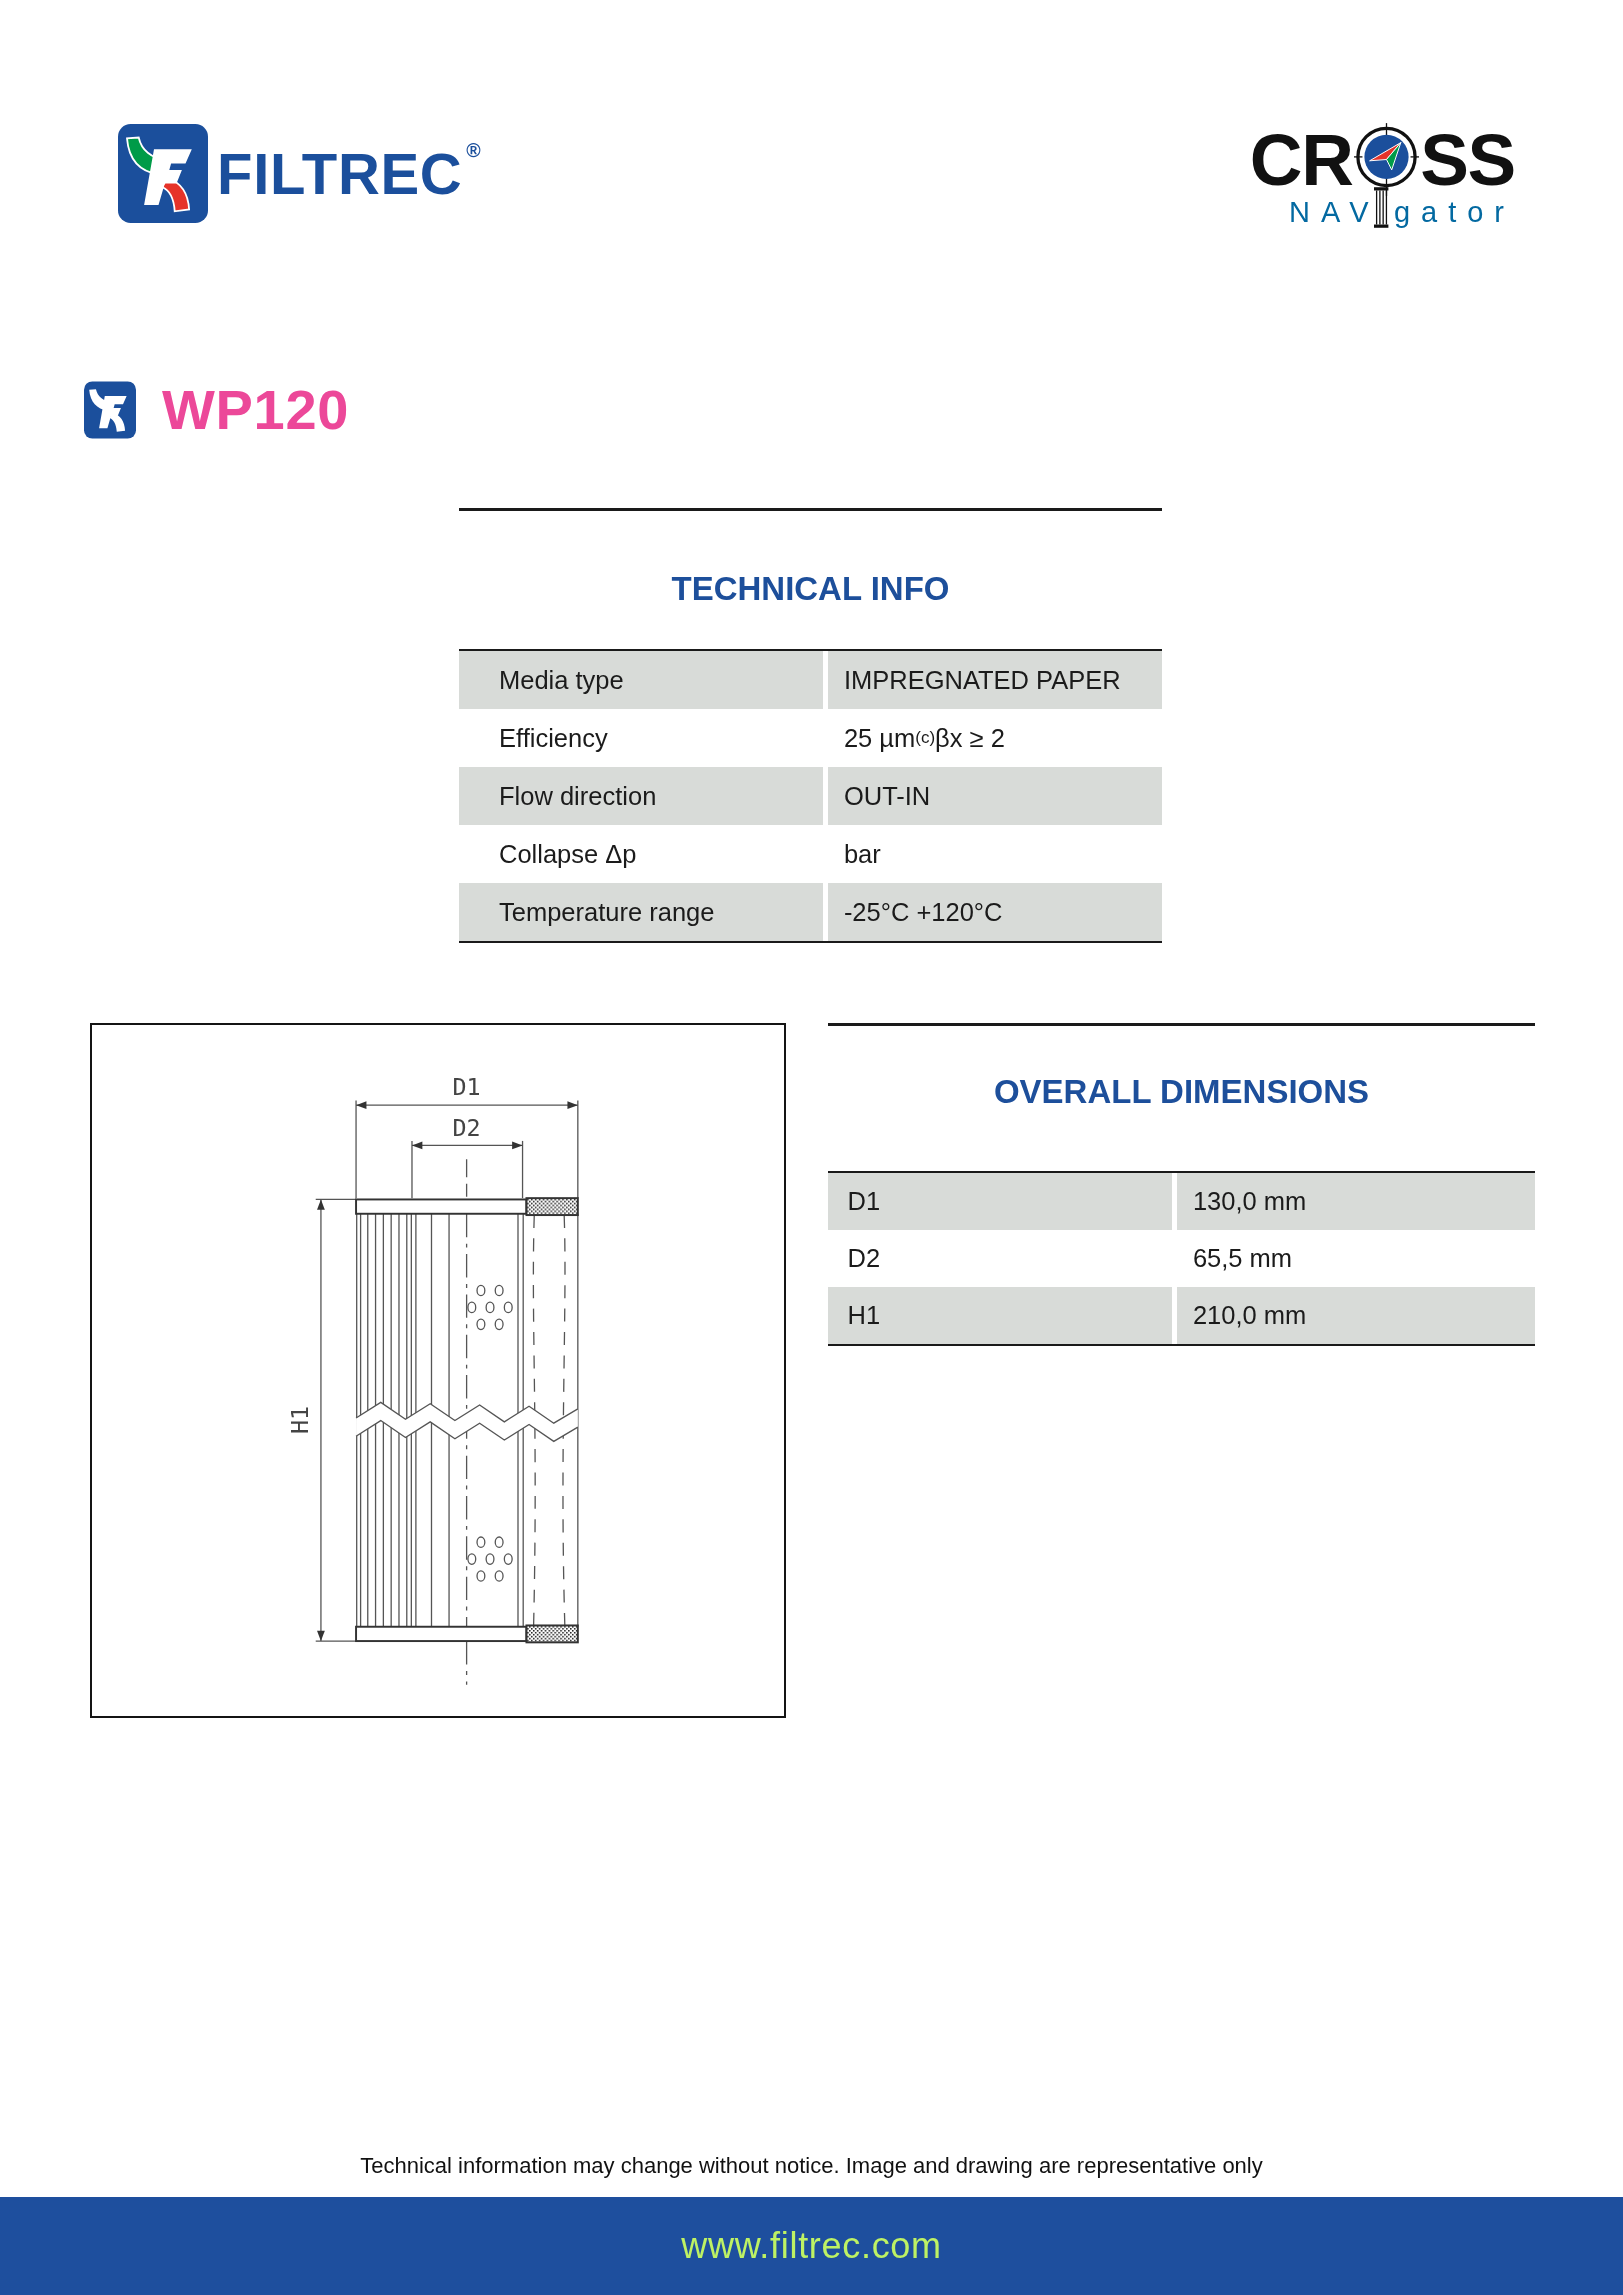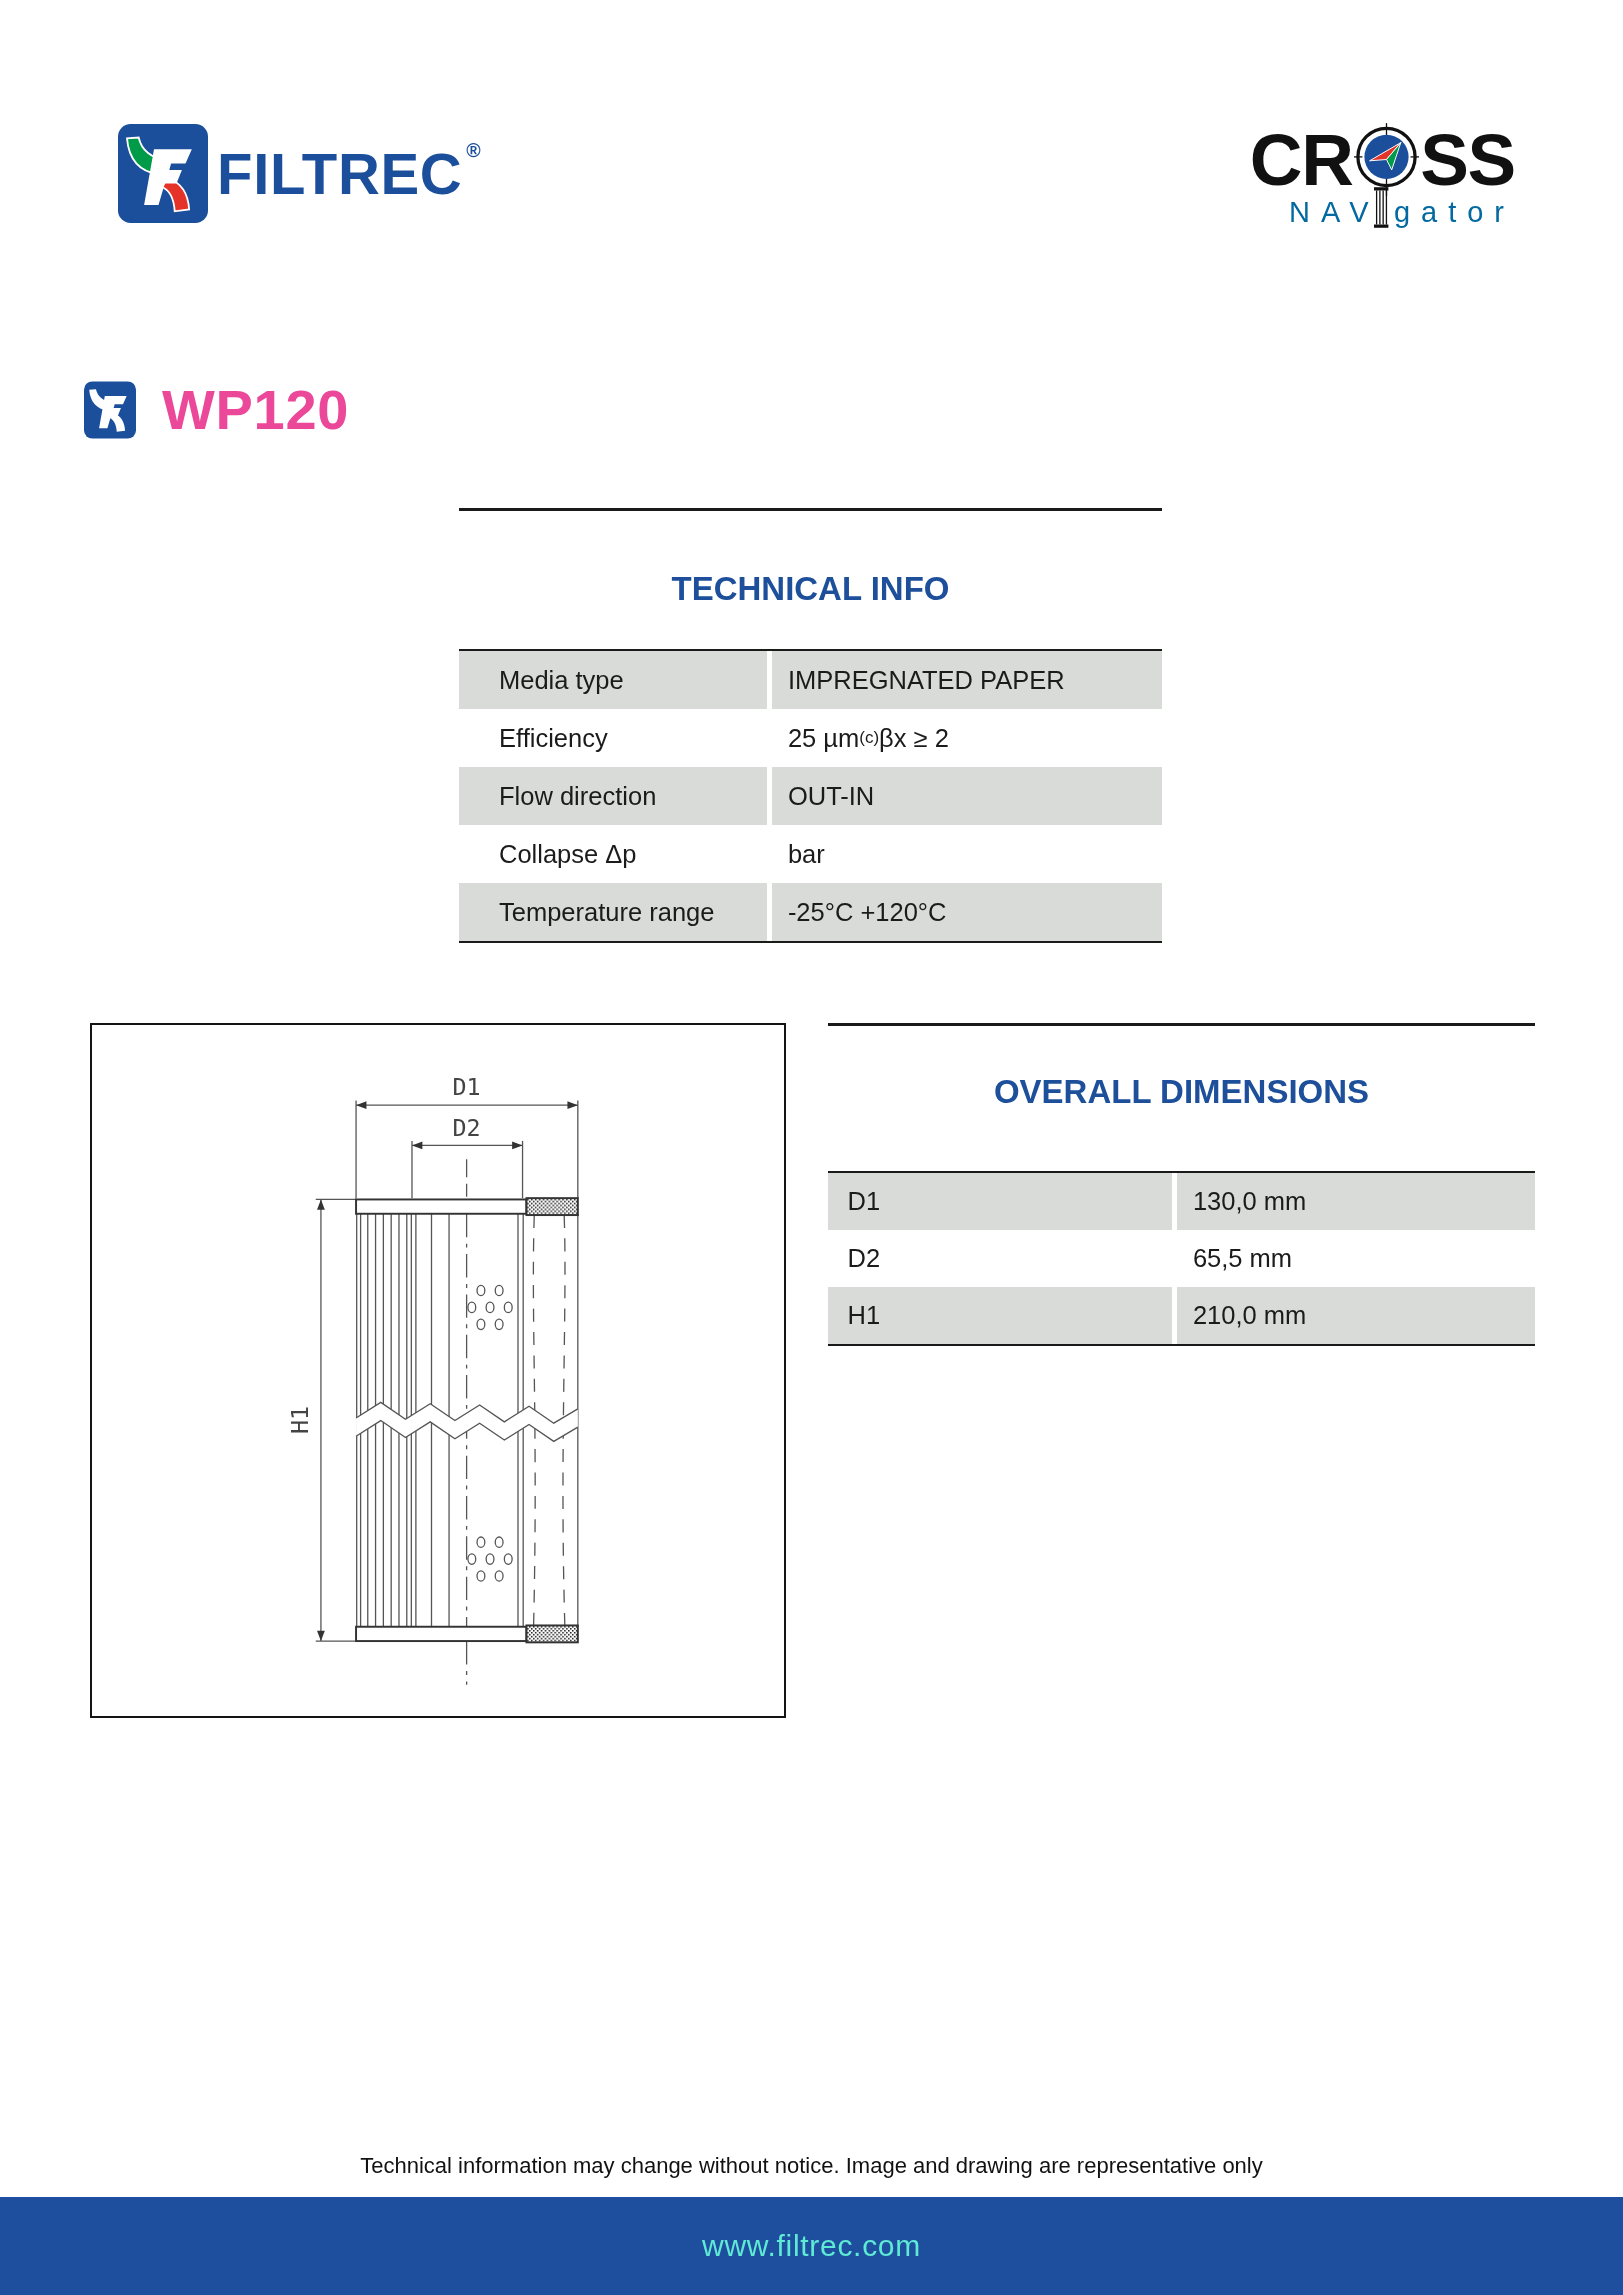--- a/index.html
+++ b/index.html
@@ -28,31 +28,31 @@
   .rule{position:absolute;height:2.6px;background:#1a1a1a;}
   .section-title{position:absolute;text-align:center;font-size:34px;font-weight:bold;color:#1d4f9b;letter-spacing:0px;transform:scaleX(0.97);}
   
   .spec-table{position:absolute;border-top:2.6px solid #1a1a1a;border-bottom:2.6px solid #1a1a1a;}
   .spec-row{display:flex;width:100%;}
   .spec-row .cell{display:flex;align-items:center;color:#1b1b1b;font-size:25.5px;}
   .spec-row .label{padding-left:19.6px;box-sizing:border-box;}
   .spec-row .value{flex:1;margin-left:5.2px;padding-left:15.7px;box-sizing:border-box;}
   .spec-row.shaded .cell{background:#d8dbd8;}
   .tech-table .spec-row{height:58px;}
-  .tech-table .label{width:308px;padding-left:40px;}
+  .tech-table .label{width:364px;padding-left:40px;}
   .dims-table .spec-row{height:57px;}
   .dims-table .label{width:344px;}
   sub.ssub{font-size:17px;vertical-align:sub;line-height:0;}
   
   .drawing-box{position:absolute;left:90px;top:1023px;width:696px;height:695px;border:2px solid #141414;box-sizing:border-box;background:#fff;}
   .drawing-box svg{display:block;width:100%;height:100%;}
   
   .disclaimer{position:absolute;left:0;top:2153px;width:1623px;text-align:center;font-size:22px;color:#111;}
   .footer-bar{position:absolute;left:0;top:2197px;width:1623px;height:98px;background:#1e4f9e;display:flex;align-items:center;justify-content:center;}
-  .footer-bar .site{color:#5eead4;font-size:30px;letter-spacing:0.7px;}
+  .footer-bar .site{color:#bef264;font-size:36px;letter-spacing:0.7px;}
 </style>
 </head>
 <body>
 
 <div id="page">
 
   <div class="filtrec-logo">
     <svg class="mark" viewBox="0 0 100 110">
       <rect x="0" y="0" width="100" height="110" rx="14" fill="#1b4f9c"></rect>
       <path d="M10,16 C12,40 25,53 45,56 L53,40 C37,38 26,29 23,15 Z" fill="#009b48" stroke="#ffffff" stroke-width="2"></path>

